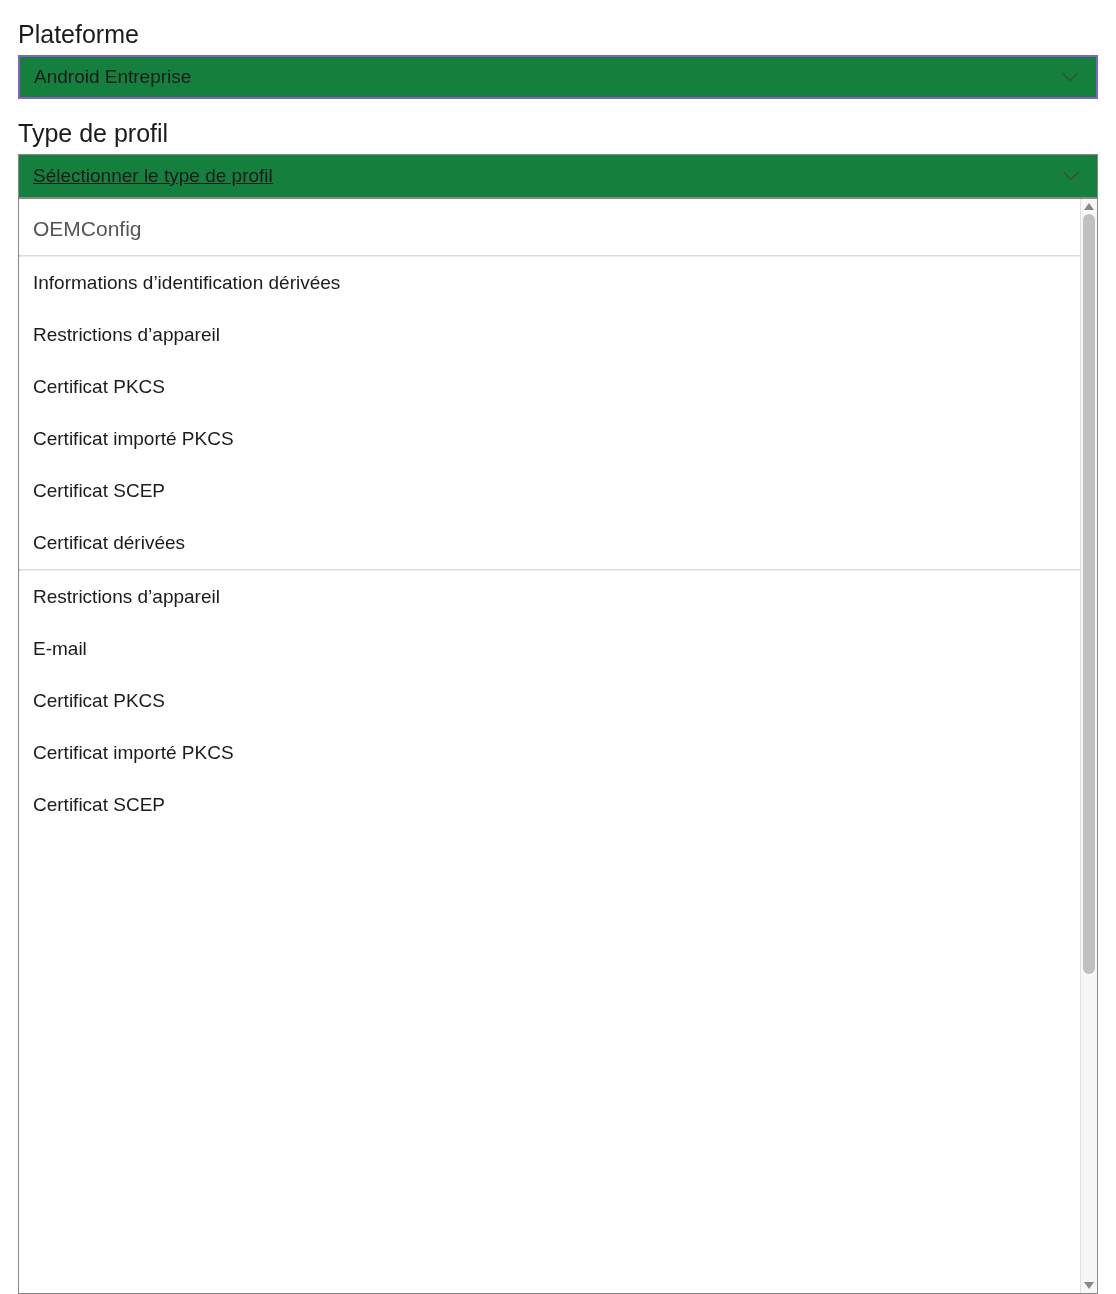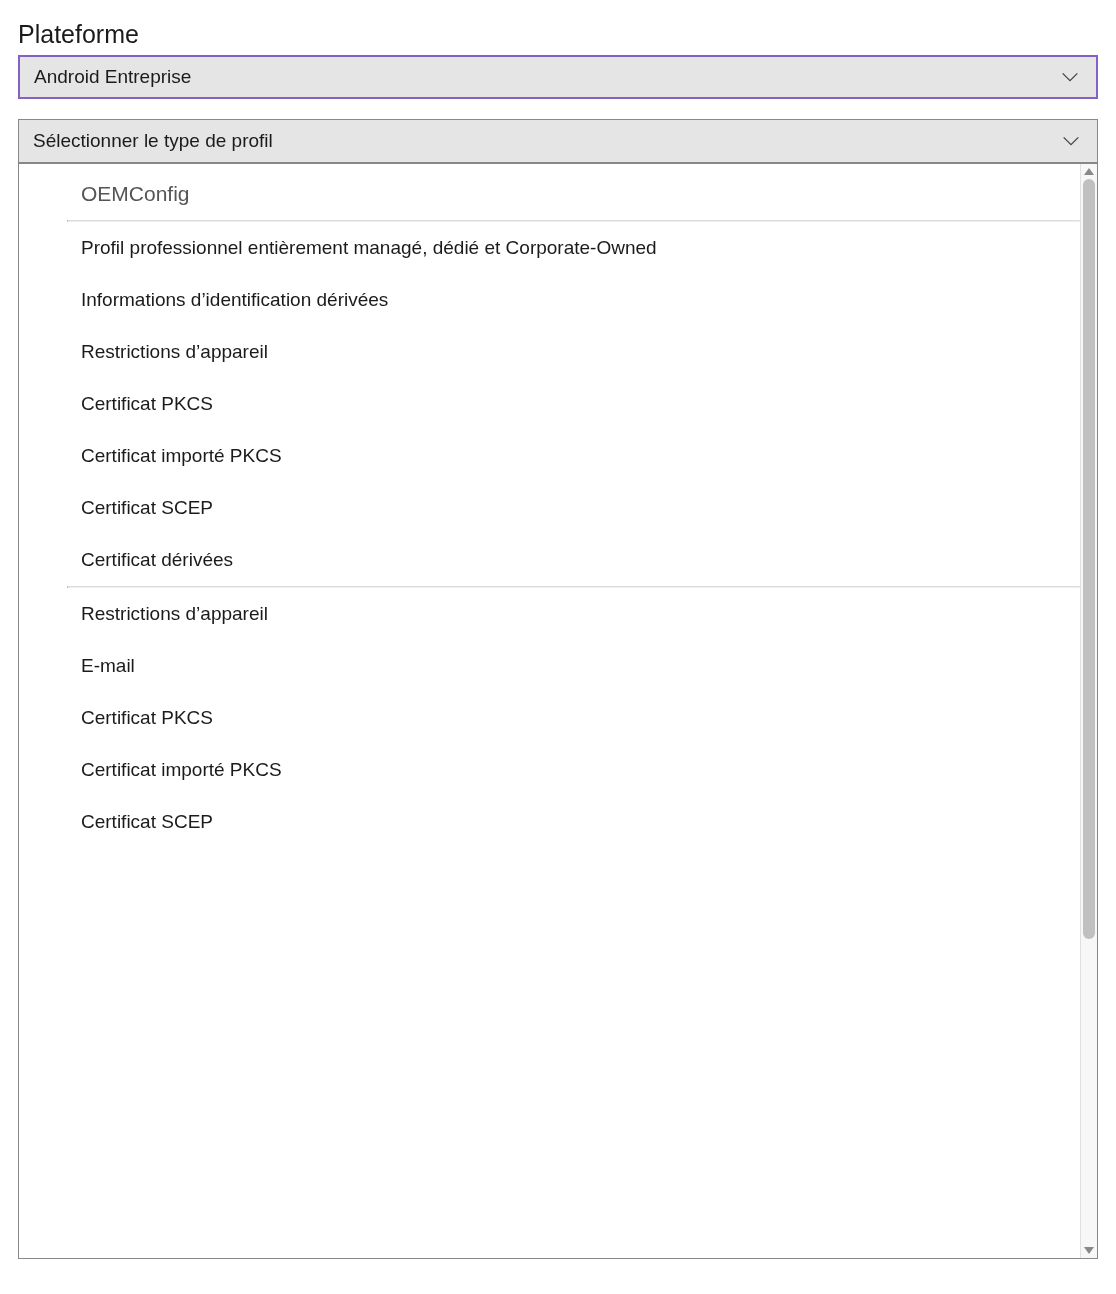--- a/index.html
+++ b/index.html
@@ -14,21 +14,21 @@
     .field { margin-bottom: 20px; }
     .label {
       font-size: 25px;
       color: #1b1b1b;
       margin-bottom: 6px;
       display: block;
     }
     .select {
       width: 100%;
       height: 44px;
-      background: #e5e5e5;
+      background: #15803d;
       display: flex;
       align-items: center;
       justify-content: space-between;
       padding: 0 14px;
       cursor: pointer;
       font-size: 19px;
       color: #1b1b1b;
     }
     .select.focused {
       border: 2px solid #8661c5;
@@ -40,32 +40,32 @@
       width: 24px; height: 24px;
       display: inline-flex;
       align-items: center;
       justify-content: center;
     }
     .chevron svg { stroke: #444; stroke-width: 1.4; fill: none; }
 
     .dropdown-wrap {
       position: relative;
       width: 100%;
+      text-decoration: underline;
     }
     .dropdown {
       position: absolute;
       left: 0;
       right: 0;
       top: 44px;
       height: 1096px;
       border: 1px solid #8a8886;
       border-top: 1px solid #8a8886;
       background: #ffffff;
       display: flex;
-      padding-left: 48px;
     }
     .dropdown-list {
       flex: 1;
       overflow: hidden;
       padding-top: 2px;
     }
     .option {
       padding: 15px 14px;
       font-size: 19px;
       color: #1b1b1b;
@@ -123,34 +123,34 @@
     <span>Android Entreprise</span>
     <span class="chevron">
       <svg viewBox="0 0 24 24" width="22" height="22">
           <polyline points="4 8 12 16 20 8"></polyline>
         </svg>
     </span>
   </div>
 </div>
 
 <div class="field">
+  <label class="label">Type de profil</label>
   <div class="dropdown-wrap">
     <div class="select normal">
       <span>Sélectionner le type de profil</span>
       <span class="chevron">
         <svg viewBox="0 0 24 24" width="22" height="22">
             <polyline points="4 8 12 16 20 8"></polyline>
           </svg>
       </span>
     </div>
     <div class="dropdown">
       <div class="dropdown-list">
         <div class="option group">OEMConfig</div>
         <hr class="divider">
-        <div class="option">Profil professionnel entièrement managé, dédié et Corporate-Owned</div>
         <div class="option">Informations d’identification dérivées</div>
         <div class="option">Restrictions d’appareil</div>
         <div class="option">Certificat PKCS</div>
         <div class="option">Certificat importé PKCS</div>
         <div class="option">Certificat SCEP</div>
         <div class="option">Certificat dérivées</div>
         <hr class="divider">
         <div class="option">Restrictions d’appareil</div>
         <div class="option">E-mail</div>
         <div class="option">Certificat PKCS</div>

